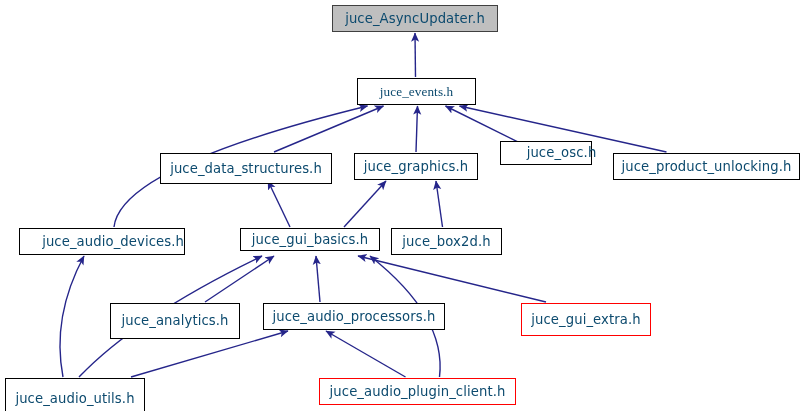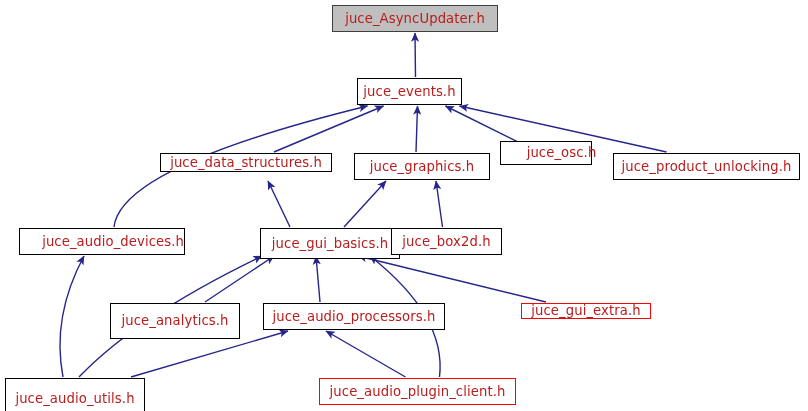--- a/index.html
+++ b/index.html
@@ -23,21 +23,21 @@
     height: 411px;
   }
   .node {
     position: absolute;
     box-sizing: border-box;
     display: flex;
     align-items: center;
     justify-content: center;
     font-size: 13.2px;
     line-height: 1;
-    color: #b91c1c;
+    color: #0c4a6e;
     white-space: nowrap;
     letter-spacing: 0.1px;
     background: #ffffff;
     border: 1px solid #000000;
     z-index: 2;
   }
   .node.current {
     background: #bfbfbf;
     border: 1px solid #404040;
   }
@@ -77,51 +77,51 @@
         <path d="M131,377 L288,331" marker-end="url(#arrowhead)"></path>
         <path d="M405.5,377 L326,331" marker-end="url(#arrowhead)"></path>
         <path d="M439.5,377 Q446.75,316.5 370,256" marker-end="url(#arrowhead)"></path>
       </g>
   </svg>
 
   <div id="nodes-layer">
       <div class="node current" style="left: 332px; top: 5px; width: 166px; height: 27px;">
         <span class="node-label">juce_AsyncUpdater.h</span>
       </div>
-      <div class="node" style="left: 357px; top: 78px; width: 105px; height: 27px;">
+      <div class="node" style="left: 357px; top: 78px; width: 119px; height: 27px; font-family: Liberation Serif, serif;">
         <span class="node-label">juce_events.h</span>
       </div>
-      <div class="node" style="left: 160px; top: 153px; width: 172px; height: 19px;">
+      <div class="node" style="left: 160px; top: 153px; width: 172px; height: 31px;">
         <span class="node-label">juce_data_structures.h</span>
       </div>
-      <div class="node" style="left: 354px; top: 153px; width: 136px; height: 27px; text-align: right;">
+      <div class="node" style="left: 354px; top: 153px; width: 124px; height: 27px; text-align: right;">
         <span class="node-label">juce_graphics.h</span>
       </div>
       <div class="node" style="left: 500px; top: 141px; width: 92px; height: 24px; padding-left: 31px;">
         <span class="node-label">juce_osc.h</span>
       </div>
       <div class="node" style="left: 613px; top: 153px; width: 187px; height: 27px; align-items: center;">
         <span class="node-label">juce_product_unlocking.h</span>
       </div>
       <div class="node" style="left: 19px; top: 228px; width: 166px; height: 27px; justify-content: flex-end;">
         <span class="node-label">juce_audio_devices.h</span>
       </div>
-      <div class="node" style="left: 260px; top: 228px; width: 140px; height: 31px; text-align: center;">
+      <div class="node" style="left: 240px; top: 228px; width: 140px; height: 23px; text-align: center;">
         <span class="node-label">juce_gui_basics.h</span>
       </div>
       <div class="node" style="left: 391px; top: 228px; width: 111px; height: 27px;">
         <span class="node-label">juce_box2d.h</span>
       </div>
       <div class="node" style="left: 110px; top: 303px; width: 130px; height: 36px;">
         <span class="node-label">juce_analytics.h</span>
       </div>
       <div class="node" style="left: 263px; top: 303px; width: 182px; height: 27px;">
         <span class="node-label">juce_audio_processors.h</span>
       </div>
-      <div class="node highlight" style="left: 521px; top: 303px; width: 130px; height: 16px;">
+      <div class="node highlight" style="left: 521px; top: 303px; width: 130px; height: 33px;">
         <span class="node-label">juce_gui_extra.h</span>
       </div>
       <div class="node" style="left: 5px; top: 378px; width: 140px; height: 42px;">
         <span class="node-label">juce_audio_utils.h</span>
       </div>
       <div class="node highlight" style="left: 319px; top: 378px; width: 197px; height: 27px;">
         <span class="node-label">juce_audio_plugin_client.h</span>
       </div>
     </div>
 

